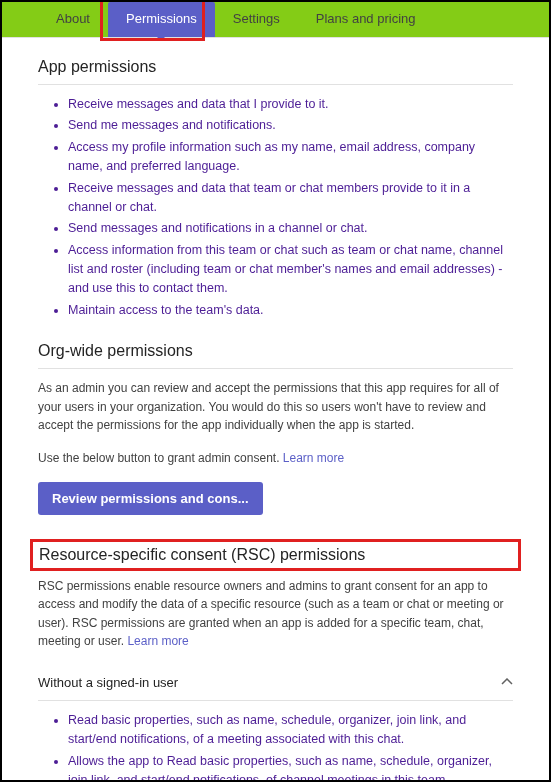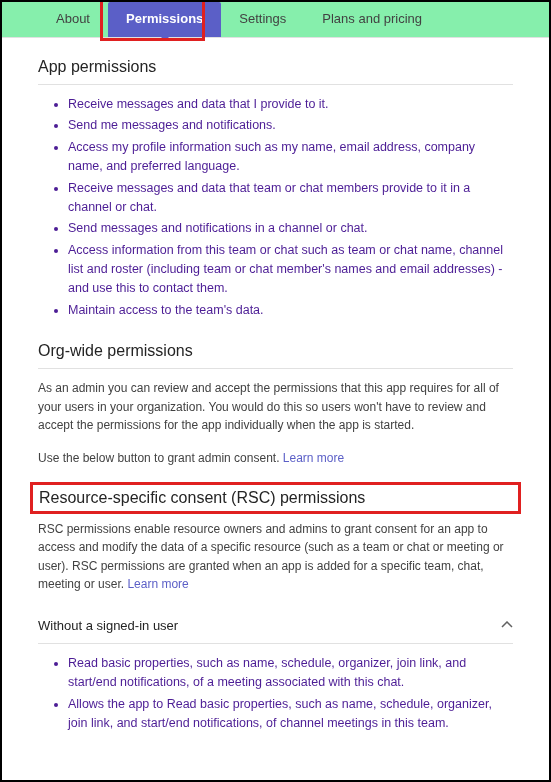--- a/index.html
+++ b/index.html
@@ -14,34 +14,34 @@
       background: #fff;
       width: 551px;
       height: 782px;
       border: 2px solid #000;
       overflow: hidden;
     }
     .tabs {
       display: flex;
       border-bottom: 1px solid #e1e1e1;
       padding-left: 36px;
-      background: #86efac;
+      background: #84cc16;
     }
     .tab {
       padding: 9px 18px;
       font-size: 13px;
       color: #424242;
       cursor: pointer;
       border-bottom: 2px solid transparent;
       position: relative;
     }
     .tab.active {
       background: #5b5fc7;
       color: #fff;
-      font-weight: 700;
+      font-weight: 400;
       border-radius: 2px 2px 0 0;
     }
     .tab.active::after {
       content: '';
       position: absolute;
       bottom: -6px;
       left: 50%;
       transform: translateX(-50%);
       width: 0;
       height: 0;
@@ -172,20 +172,21 @@
     <li>Access information from this team or chat such as team or chat name, channel list and roster (including team or chat member's names and email addresses) - and use this to contact them.</li>
     <li>Maintain access to the team's data.</li>
   </ul>
 
   <h2>Org-wide permissions</h2>
   <div class="section-divider"></div>
   <p>As an admin you can review and accept the permissions that this app requires for all of your users in your organization. You would do this so users won't have to review and accept the permissions for the app individually when the app is started.</p>
   <p>
     <span>Use the below button to grant admin consent. </span><span class="link">Learn more</span>
   </p>
+  <button class="btn-primary">Review permissions and cons...</button>
 
   <div class="highlight-section">
     <h2>Resource-specific consent (RSC) permissions</h2>
   </div>
   <p>
     <span>RSC permissions enable resource owners and admins to grant consent for an app to access and modify the data of a specific resource (such as a team or chat or meeting or user). RSC permissions are granted when an app is added for a specific team, chat, meeting or user. </span><span class="link">Learn more</span>
   </p>
 
   <div class="accordion">
     <span>Without a signed-in user</span>

